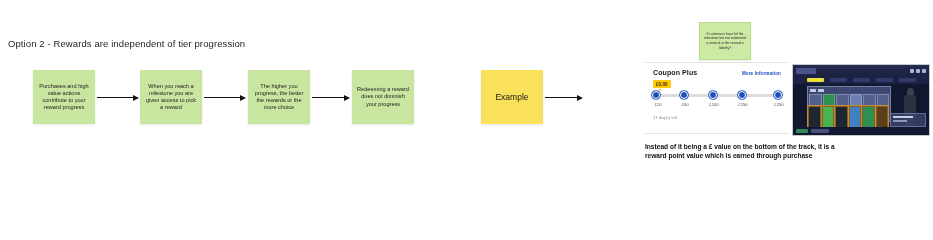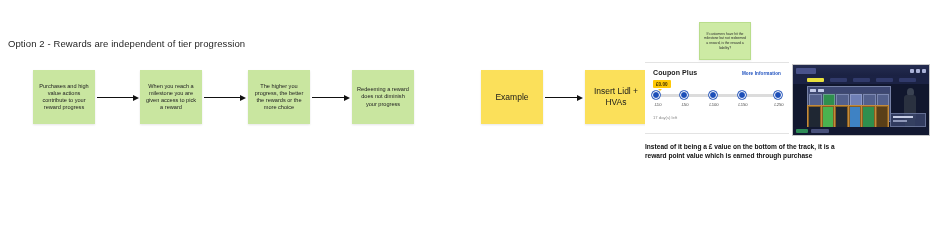--- a/index.html
+++ b/index.html
@@ -436,23 +436,20 @@
     <span class="shaft"></span>
     <span class="head"></span>
   </div>
 
   <div class="flow-box yellow y1">
     <span class="box-text">Example</span>
   </div>
   <div class="arrow a4">
     <span class="shaft"></span>
     <span class="head"></span>
-  </div>
-  <div class="flow-box yellow y2">
-    <span class="box-text">Insert Lidl + HVAs</span>
   </div>
 
   <div class="sticky-note">
     <span class="note-text">If customers have hit the milestone but not redeemed a reward, is the reward a liability?</span>
   </div>
 
   <div class="coupon-card">
     <div class="coupon-head">
       <span class="coupon-title">Coupon Plus</span>
       <span class="coupon-link">More Information</span>

